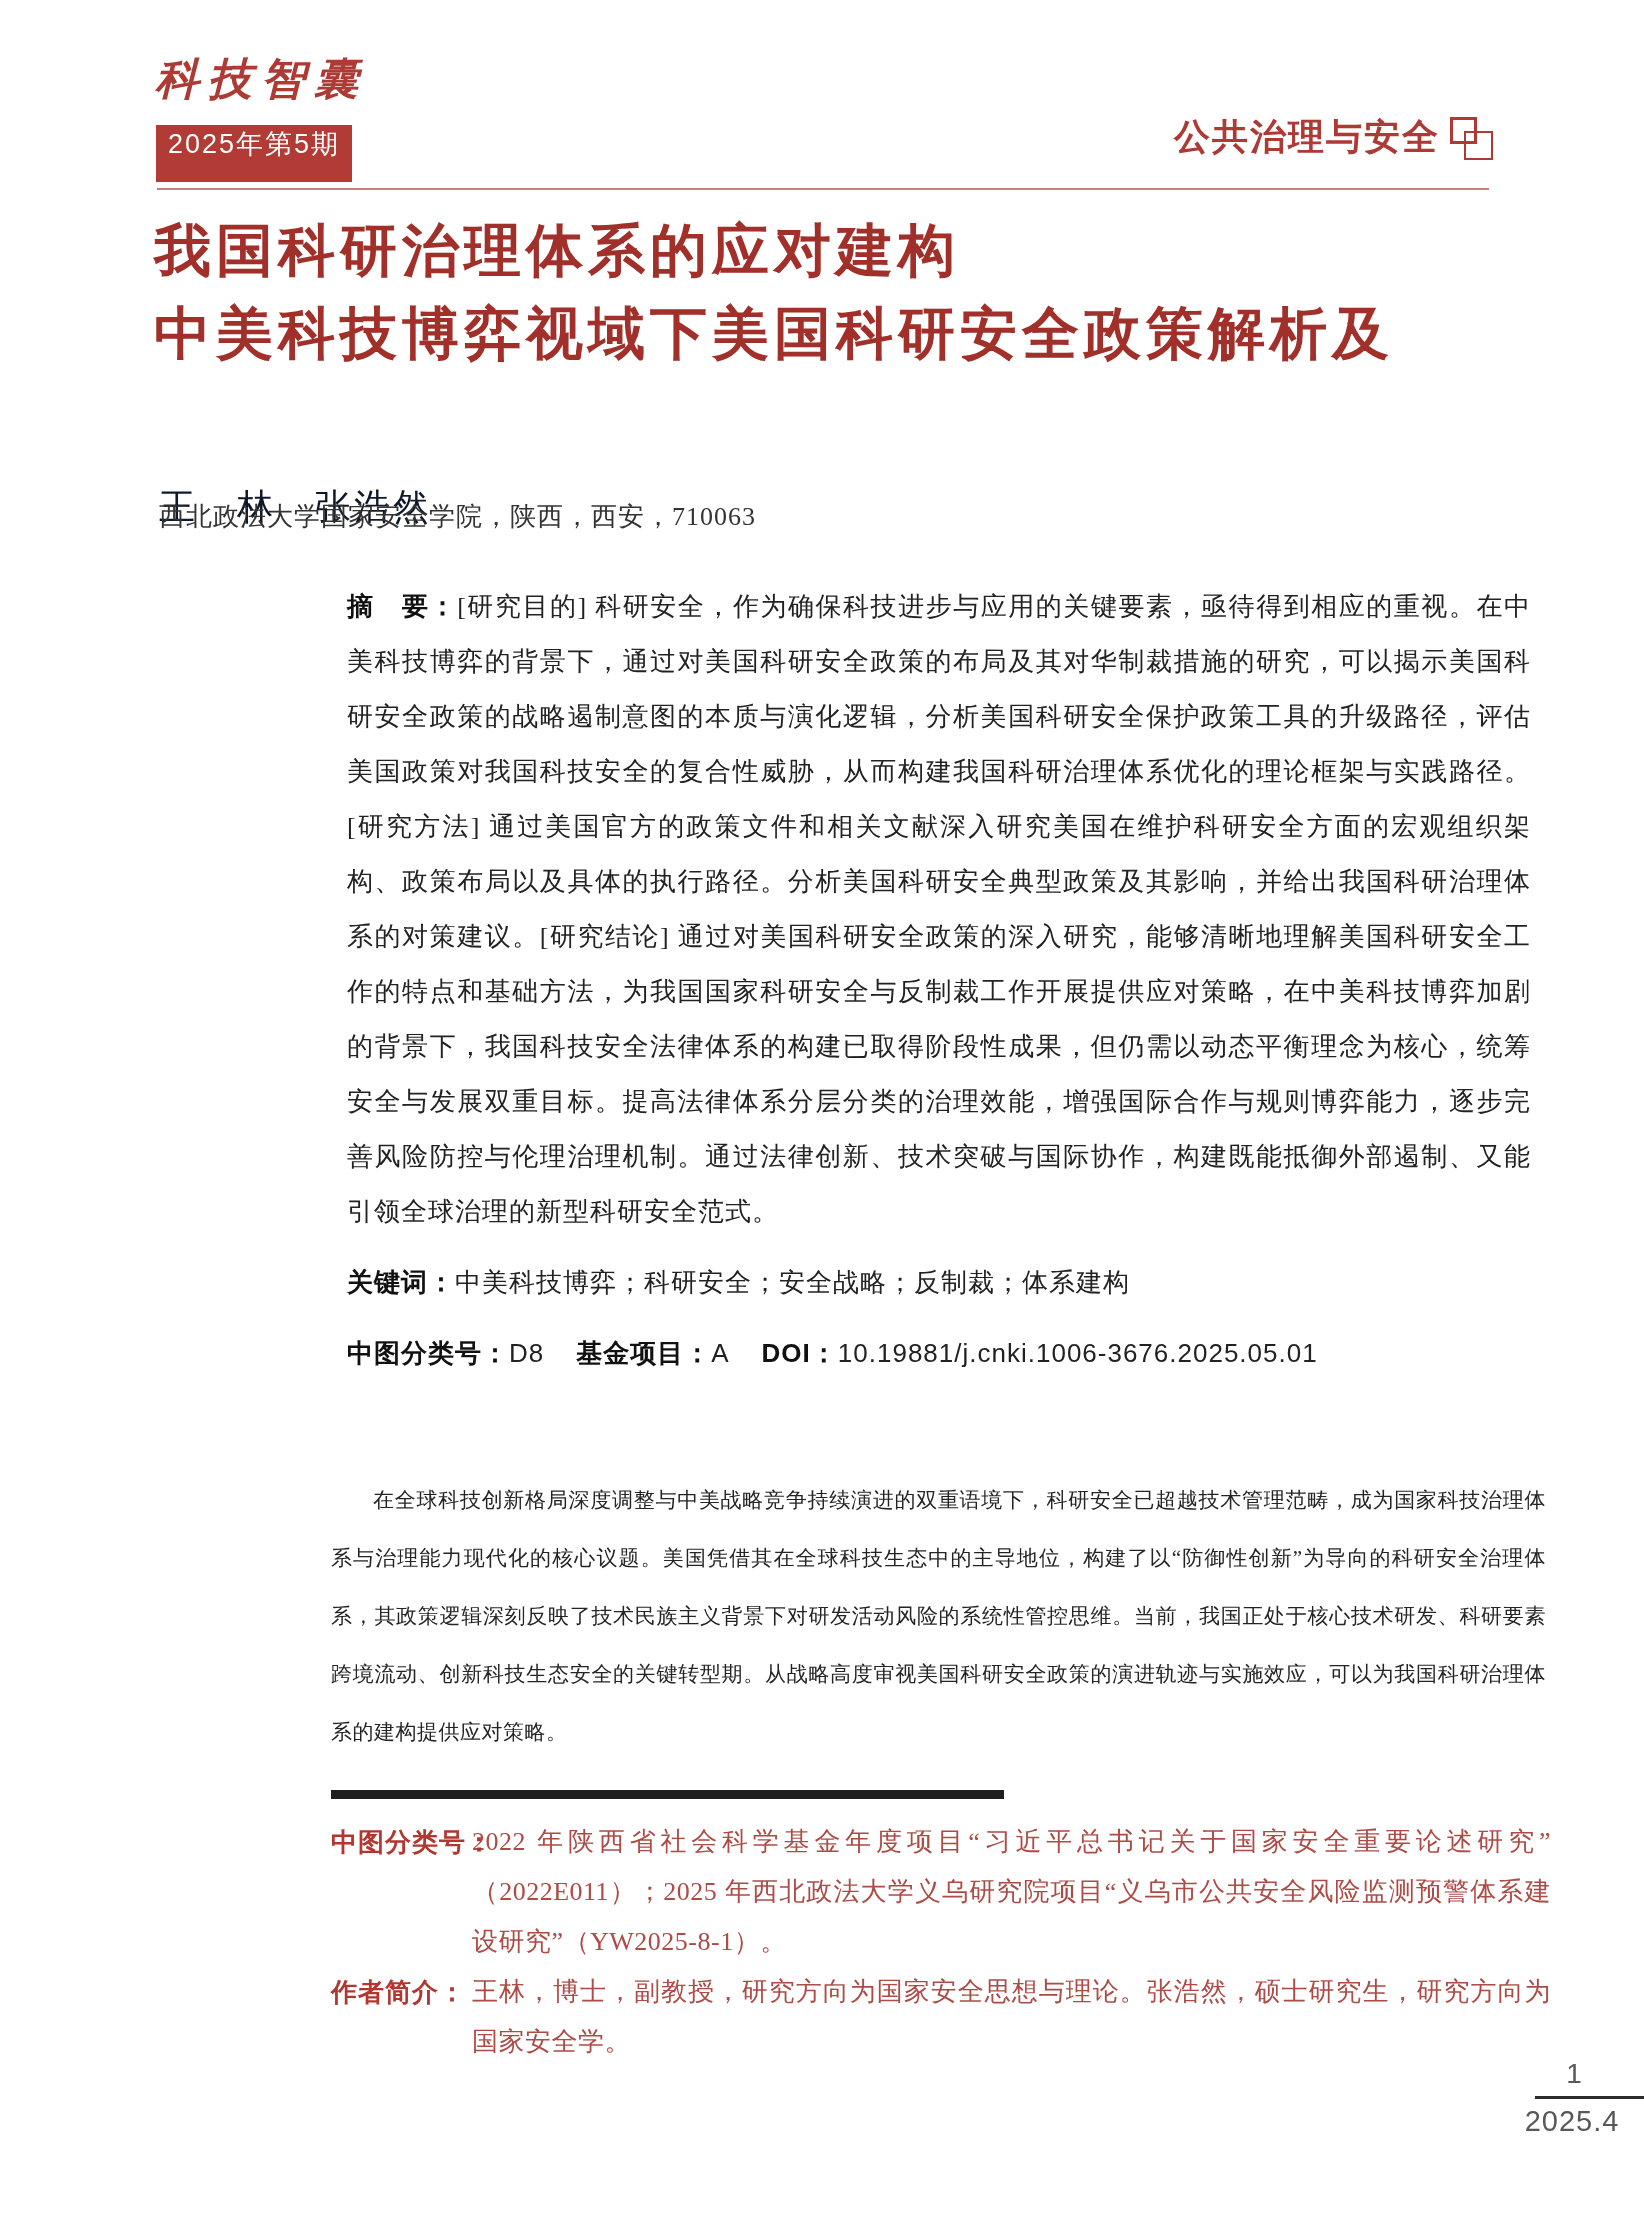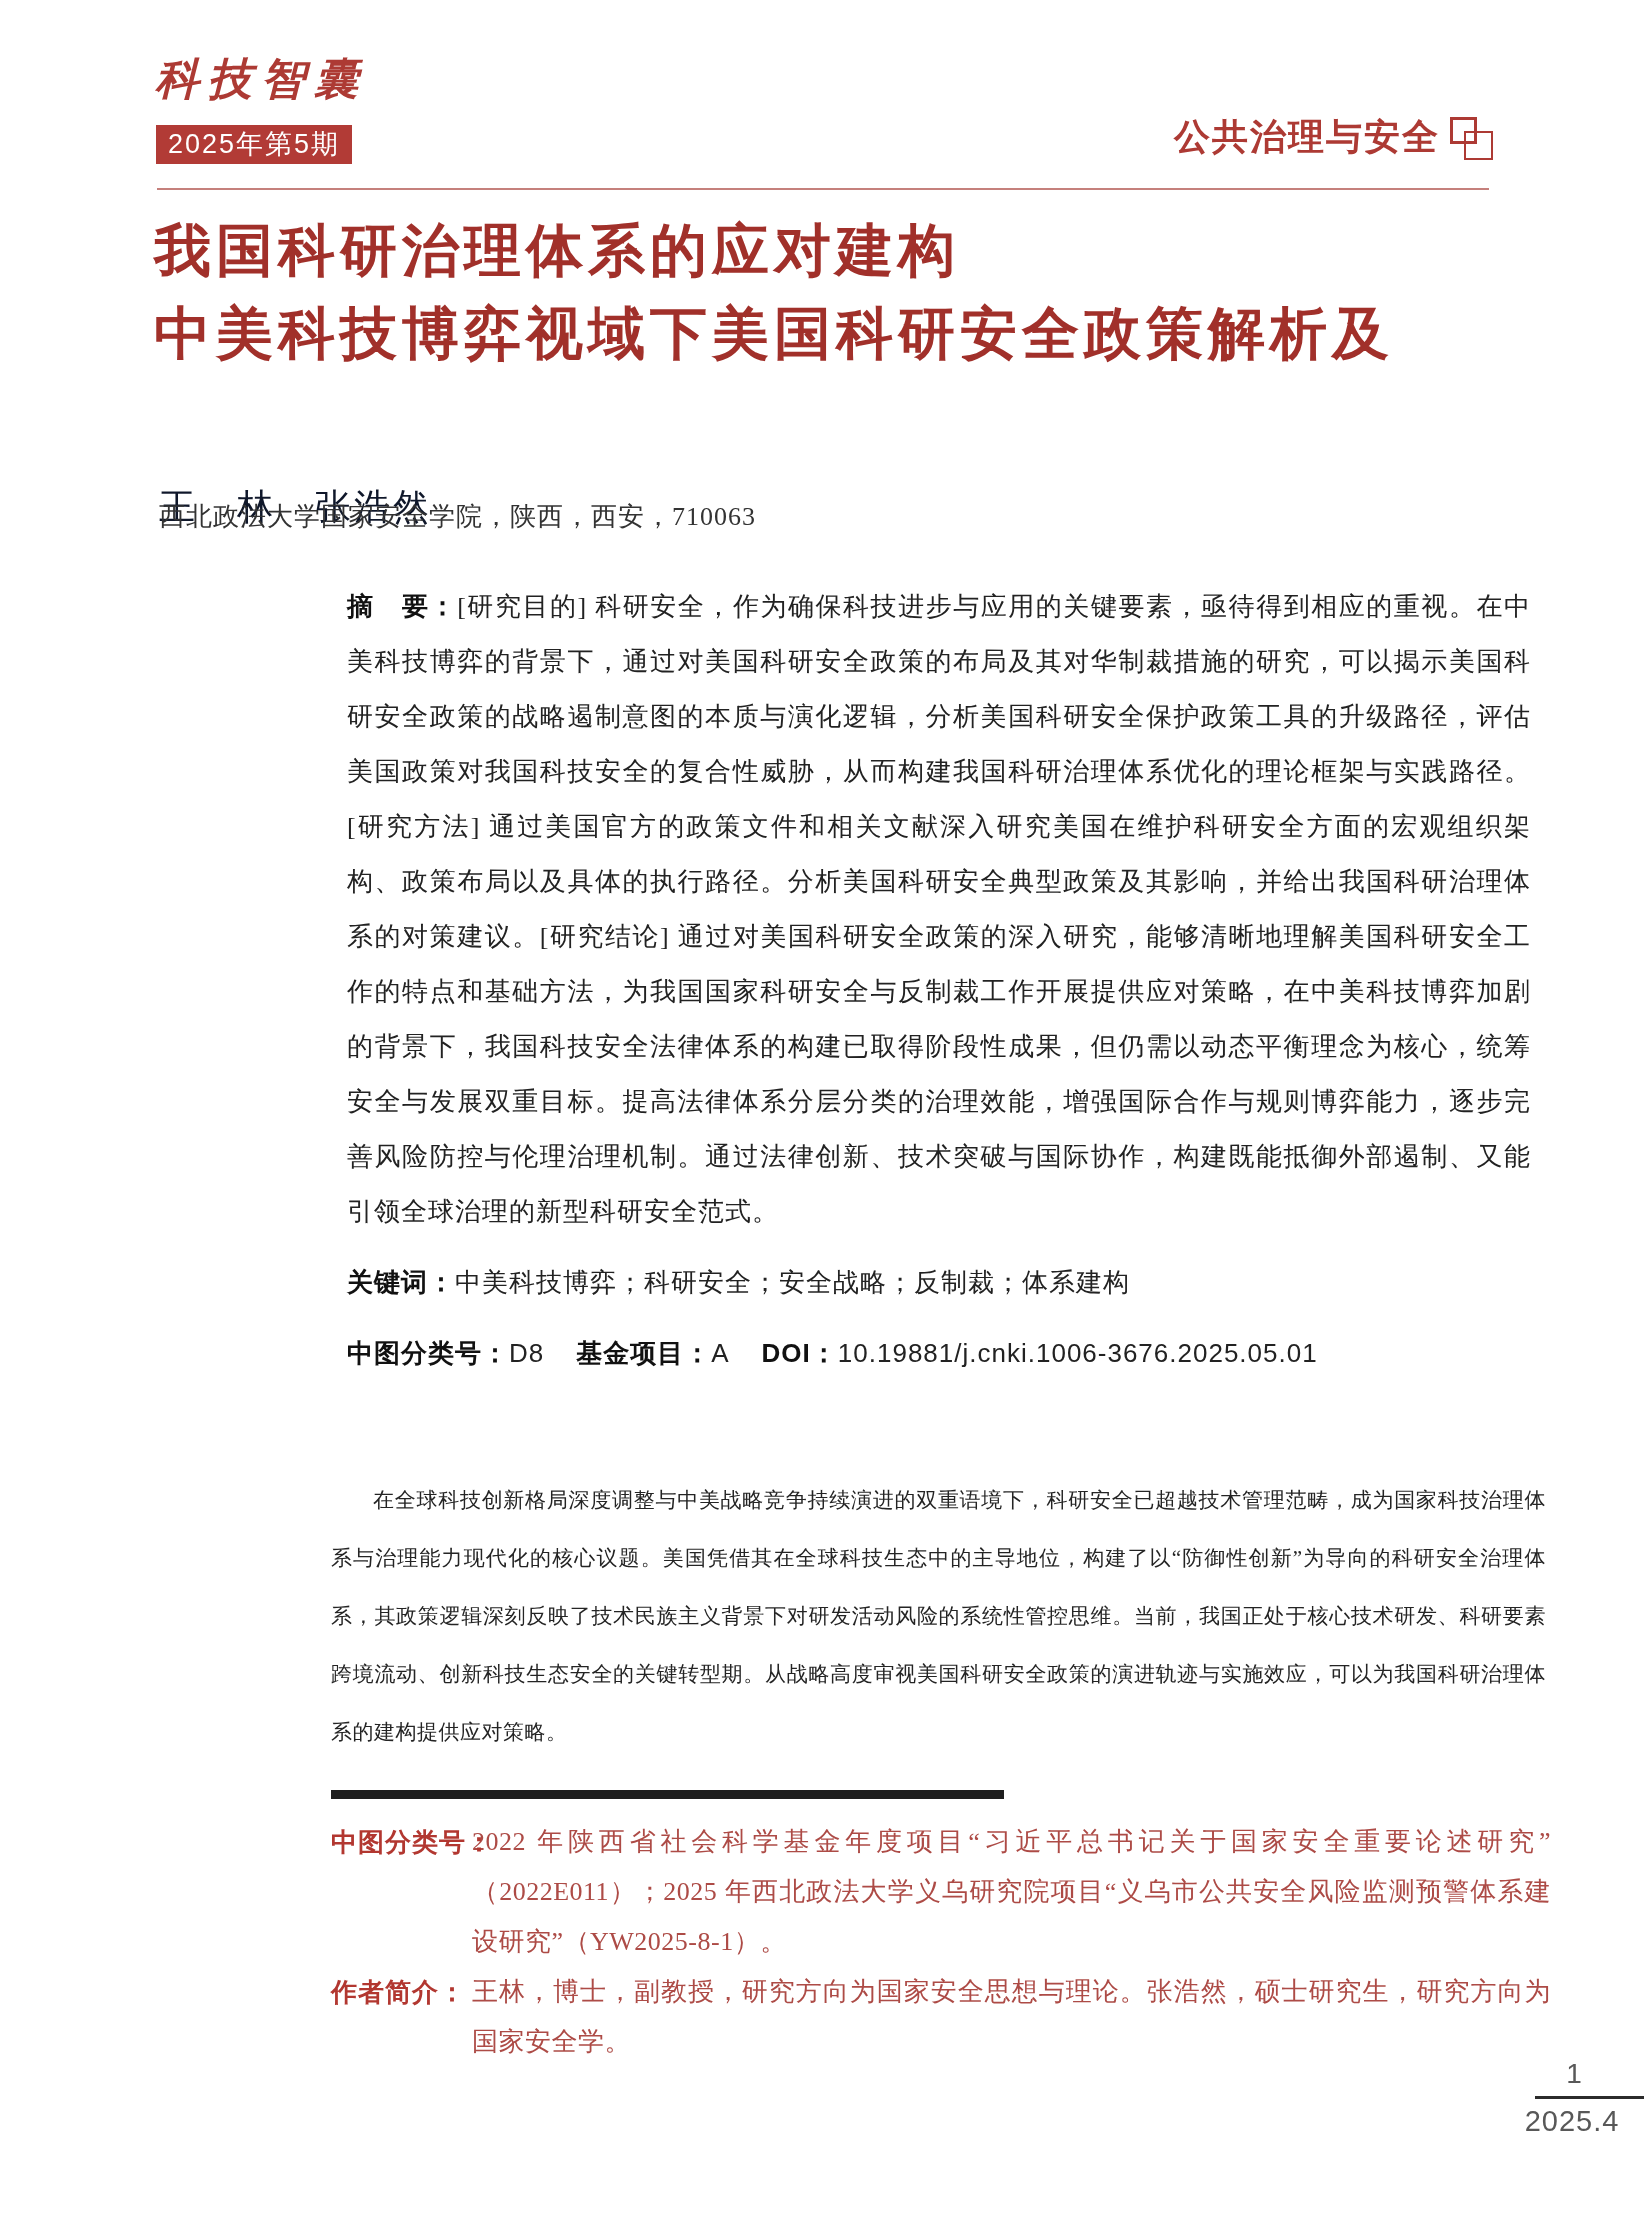--- a/index.html
+++ b/index.html
@@ -25,21 +25,21 @@
   .journal-logo{
     position:absolute;left:155px;top:50px;
     font-family:"DejaVu Serif","Liberation Serif",serif;
     font-style:italic;font-weight:700;
     font-size:44px;letter-spacing:9px;color:var(--accent);
   }
   .issue-badge{
     position:absolute;left:156px;top:125px;
     background:var(--badge-bg);color:#ffffff;
     font-family:"Liberation Sans","DejaVu Sans",sans-serif;
-    font-size:27px;line-height:36px;padding:1px 12px 2px 12px;letter-spacing:2px;
+    font-size:27px;line-height:36px;padding:1px 12px 20px 12px;letter-spacing:2px;
   }
   .section-head{
     position:absolute;right:151px;top:113px;
     display:flex;align-items:center;gap:8px;
   }
   .section-title{
     font-family:"Liberation Sans","DejaVu Sans",sans-serif;
     font-weight:700;font-size:36px;color:var(--accent);letter-spacing:2px;
   }
   .icon-squares{position:relative;width:46px;height:48px;}

